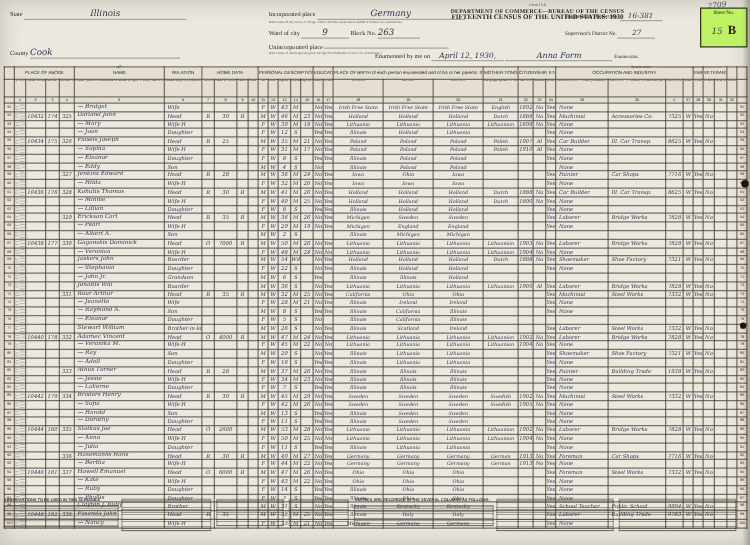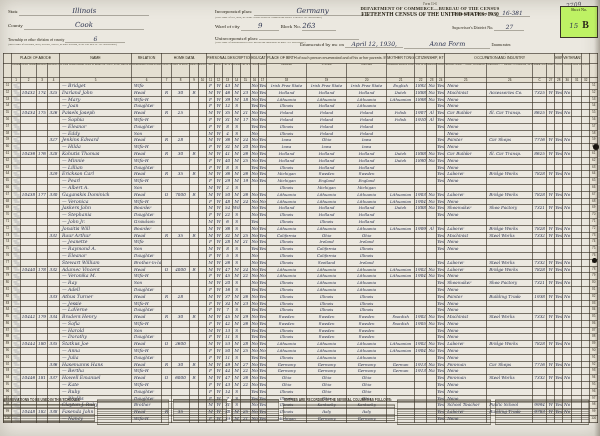--- a/index.html
+++ b/index.html
@@ -53,21 +53,21 @@
 
   <div class="abs hw scrawl" style="left:566px;top:1px;">2709</div>
 
   <div class="abs" style="left:8px;top:7px;width:190px;">
     <div class="lbl">
       <span>State</span>
       <span class="rule" style="width:130px;text-align:center;"><span class="hw hwv">Illinois</span></span>
     </div>
     <div class="lbl" style="margin-top:5px;">
       <span>County</span>
-      <span class="rule" style="width:120px;text-align:center;"><span class="hw hwv">Cook</span></span>
+      <span class="rule" style="width:120px;text-align:left;margin-top:17px;"><span class="hw hwv">Cook</span></span>
     </div>
     <div class="lbl" style="margin-top:5px;font-size:3.8px;">
       <span>Township or other division of county</span>
       <span class="rule" style="width:60px;text-align:center;"><span class="hw" style="font-size:6px;">6</span></span>
     </div>
     <div class="cap" style="width:190px;">(Insert name of township, town, precinct, district, or other division, as the case may be. See instructions.)</div>
   </div>
 
   <div class="abs" style="left:215px;top:7px;width:185px;">
     <div class="lbl">

